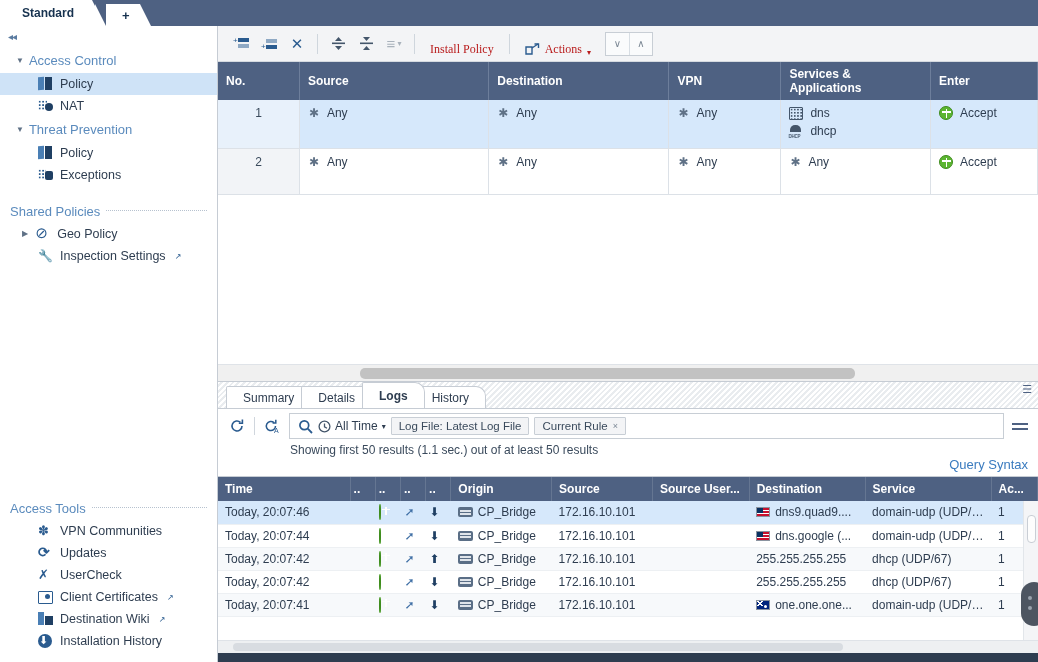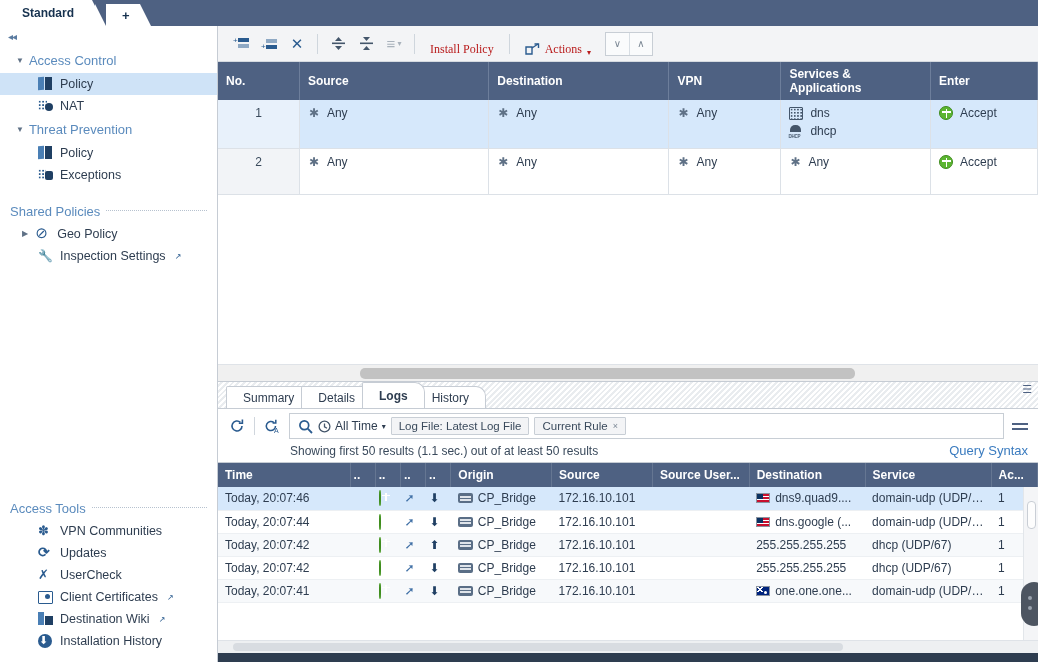--- a/index.html
+++ b/index.html
@@ -295,22 +295,22 @@
   .query-bar input {
     flex: 1; border: none; outline: none; font-size: 12.5px;
     font-style: italic; color: #8d98a5; min-width: 0;
     font-family: "Liberation Sans", sans-serif; background: transparent;
   }
   .hamburger { width: 20px; display: flex; flex-direction: column;
     gap: 3px; cursor: pointer; padding: 0 2px; }
   .hamburger span { height: 2px; background: #4e6182; display: block; }
 
   .status-row {
-    display: flex; align-items: center; padding: 0 10px 4px 72px;
-    font-size: 12px; color: #3a4a5c;
+    display: flex; align-items: flex-start; padding: 0 10px 4px 72px;
+    font-size: 12px; color: #3a4a5c; flex-direction: column;
   }
   .status-row .qsyn { margin-left: auto; color: #3a7bbf;
     font-size: 13px; cursor: pointer; }
 
   
   .logs-wrap { flex: 1; overflow: hidden; position: relative;
                border-top: 1px solid #c6ccd4; }
   table.logs { width: 100%; border-collapse: collapse; table-layout: fixed; }
   table.logs thead th {
     background: #4e6182; color: #fff; font-size: 12px; text-align: left;

